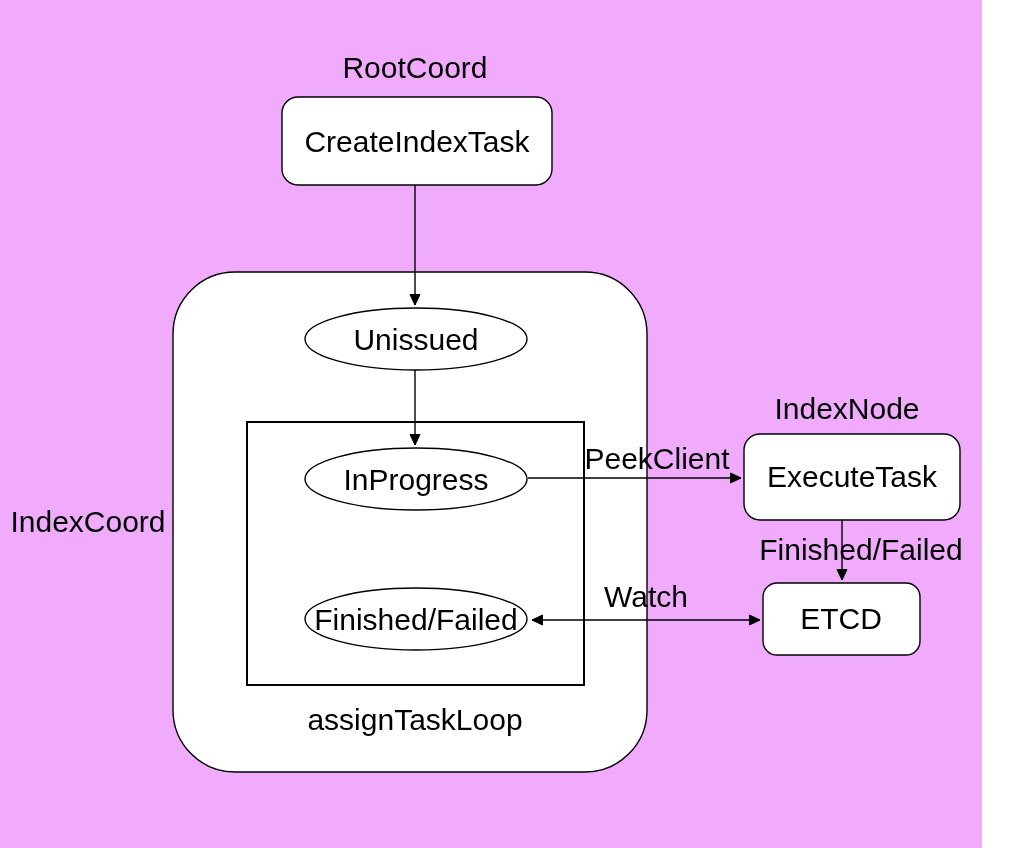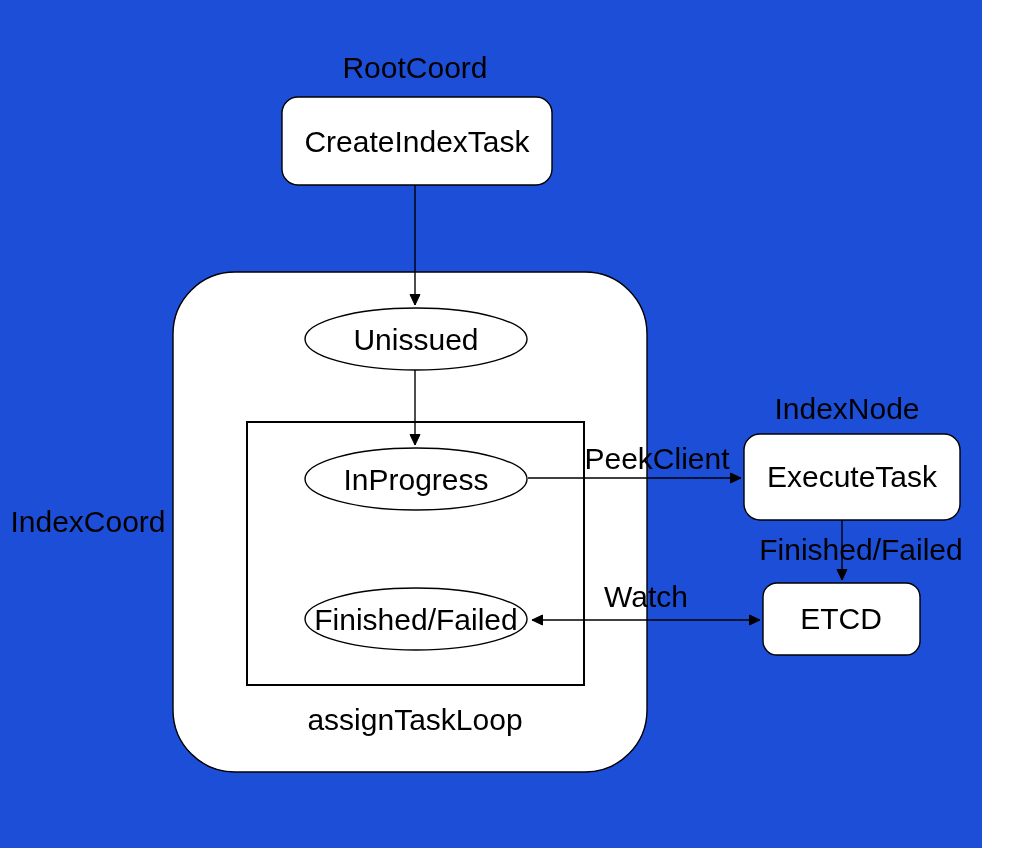--- a/index.html
+++ b/index.html
@@ -7,21 +7,21 @@
     padding: 0;
     background: #ffffff;
     width: 1014px;
     height: 848px;
     overflow: hidden;
   }
   .diagram-wrap {
     position: relative;
     width: 982px;
     height: 848px;
-    background: #1d4ed8;
+    background: #f0abfc;
     text-align: center;
   }
   svg {
     display: block;
     font-family: "Liberation Sans", sans-serif;
   }
   .node-shape {
     fill: #ffffff;
     stroke: #000000;
     stroke-width: 1.4;

